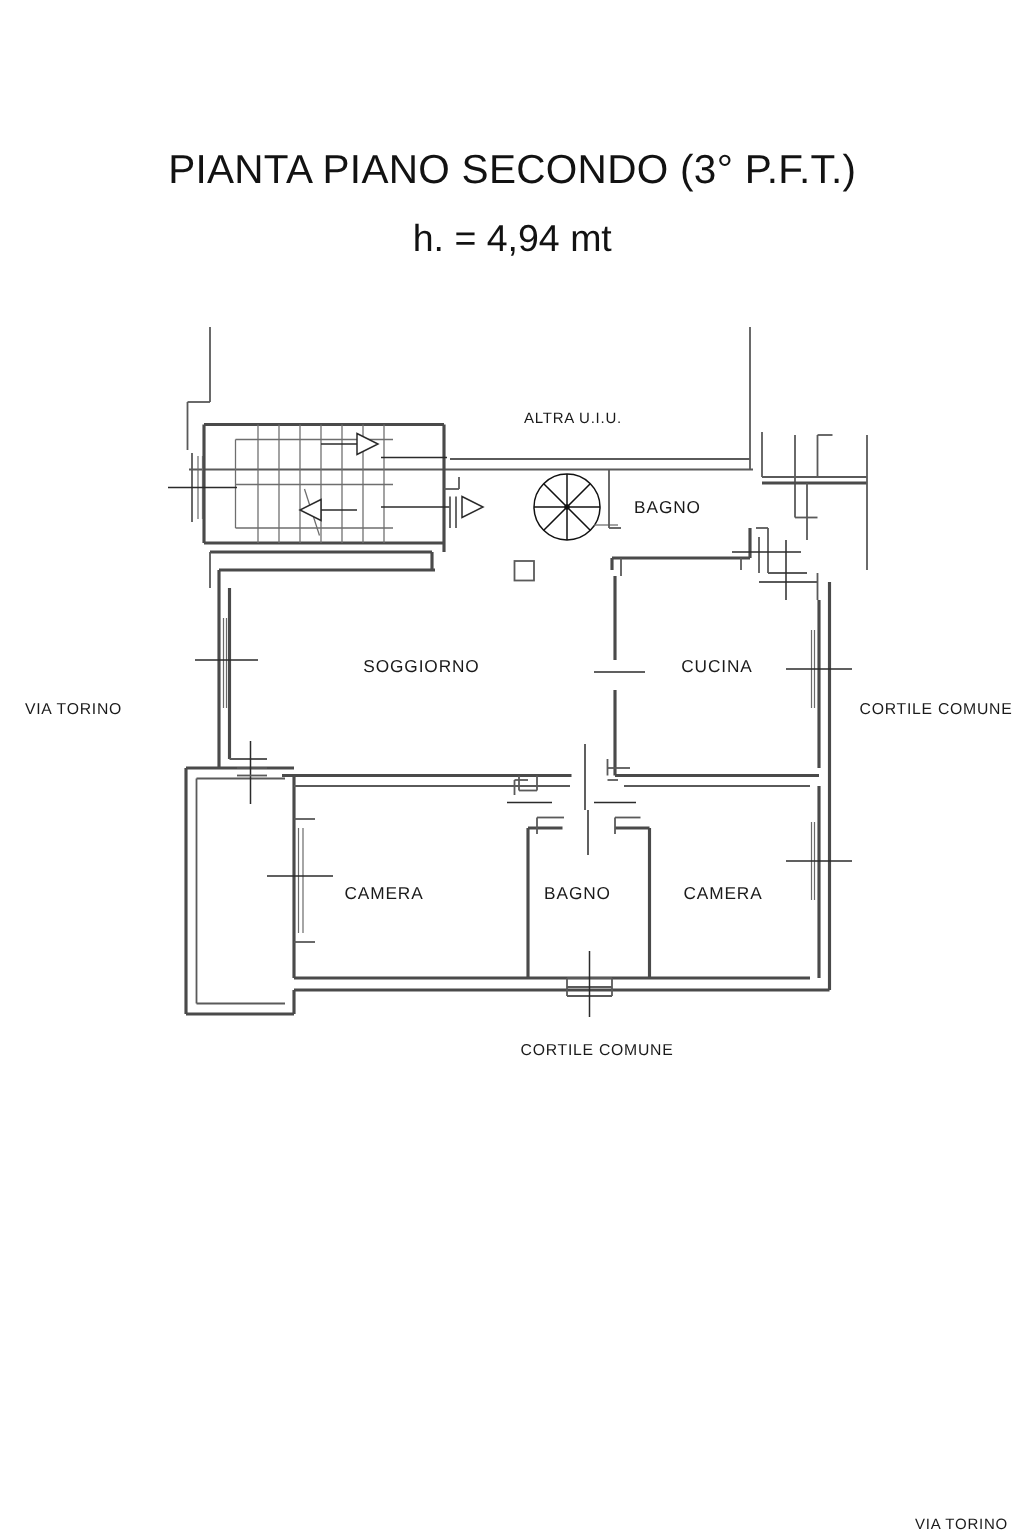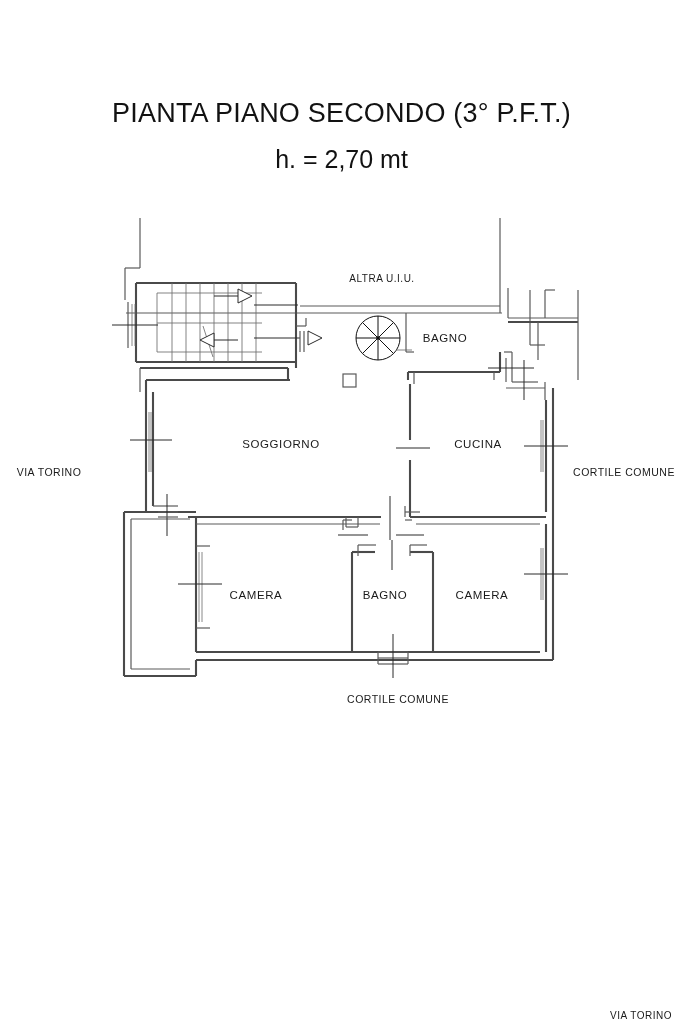--- a/index.html
+++ b/index.html
@@ -66,21 +66,21 @@
   .arrowhead{ stroke: #2b2b2b; stroke-width: 1.0; fill: #ffffff; }
   .fixture  { stroke: #111111; stroke-width: 1.0; fill: none; }
 </style>
 </head>
 <body>
 
 <div id="sheet">
 
   <div class="title-block">
     <div class="title-main">PIANTA PIANO SECONDO (3° P.F.T.)</div>
-    <div class="title-sub">h. = 2,70 mt</div>
+    <div class="title-sub">h. = 4,94 mt</div>
   </div>
 
   <svg id="plan" viewBox="0 0 683 1024">
 
     <g>
 
       <path class="wall-thin" d="M 140 218 L 140 268"></path>
       <path class="wall-thin" d="M 140 268 L 125 268"></path>
       <path class="wall-thin" d="M 125 268 L 125 300"></path>
 

